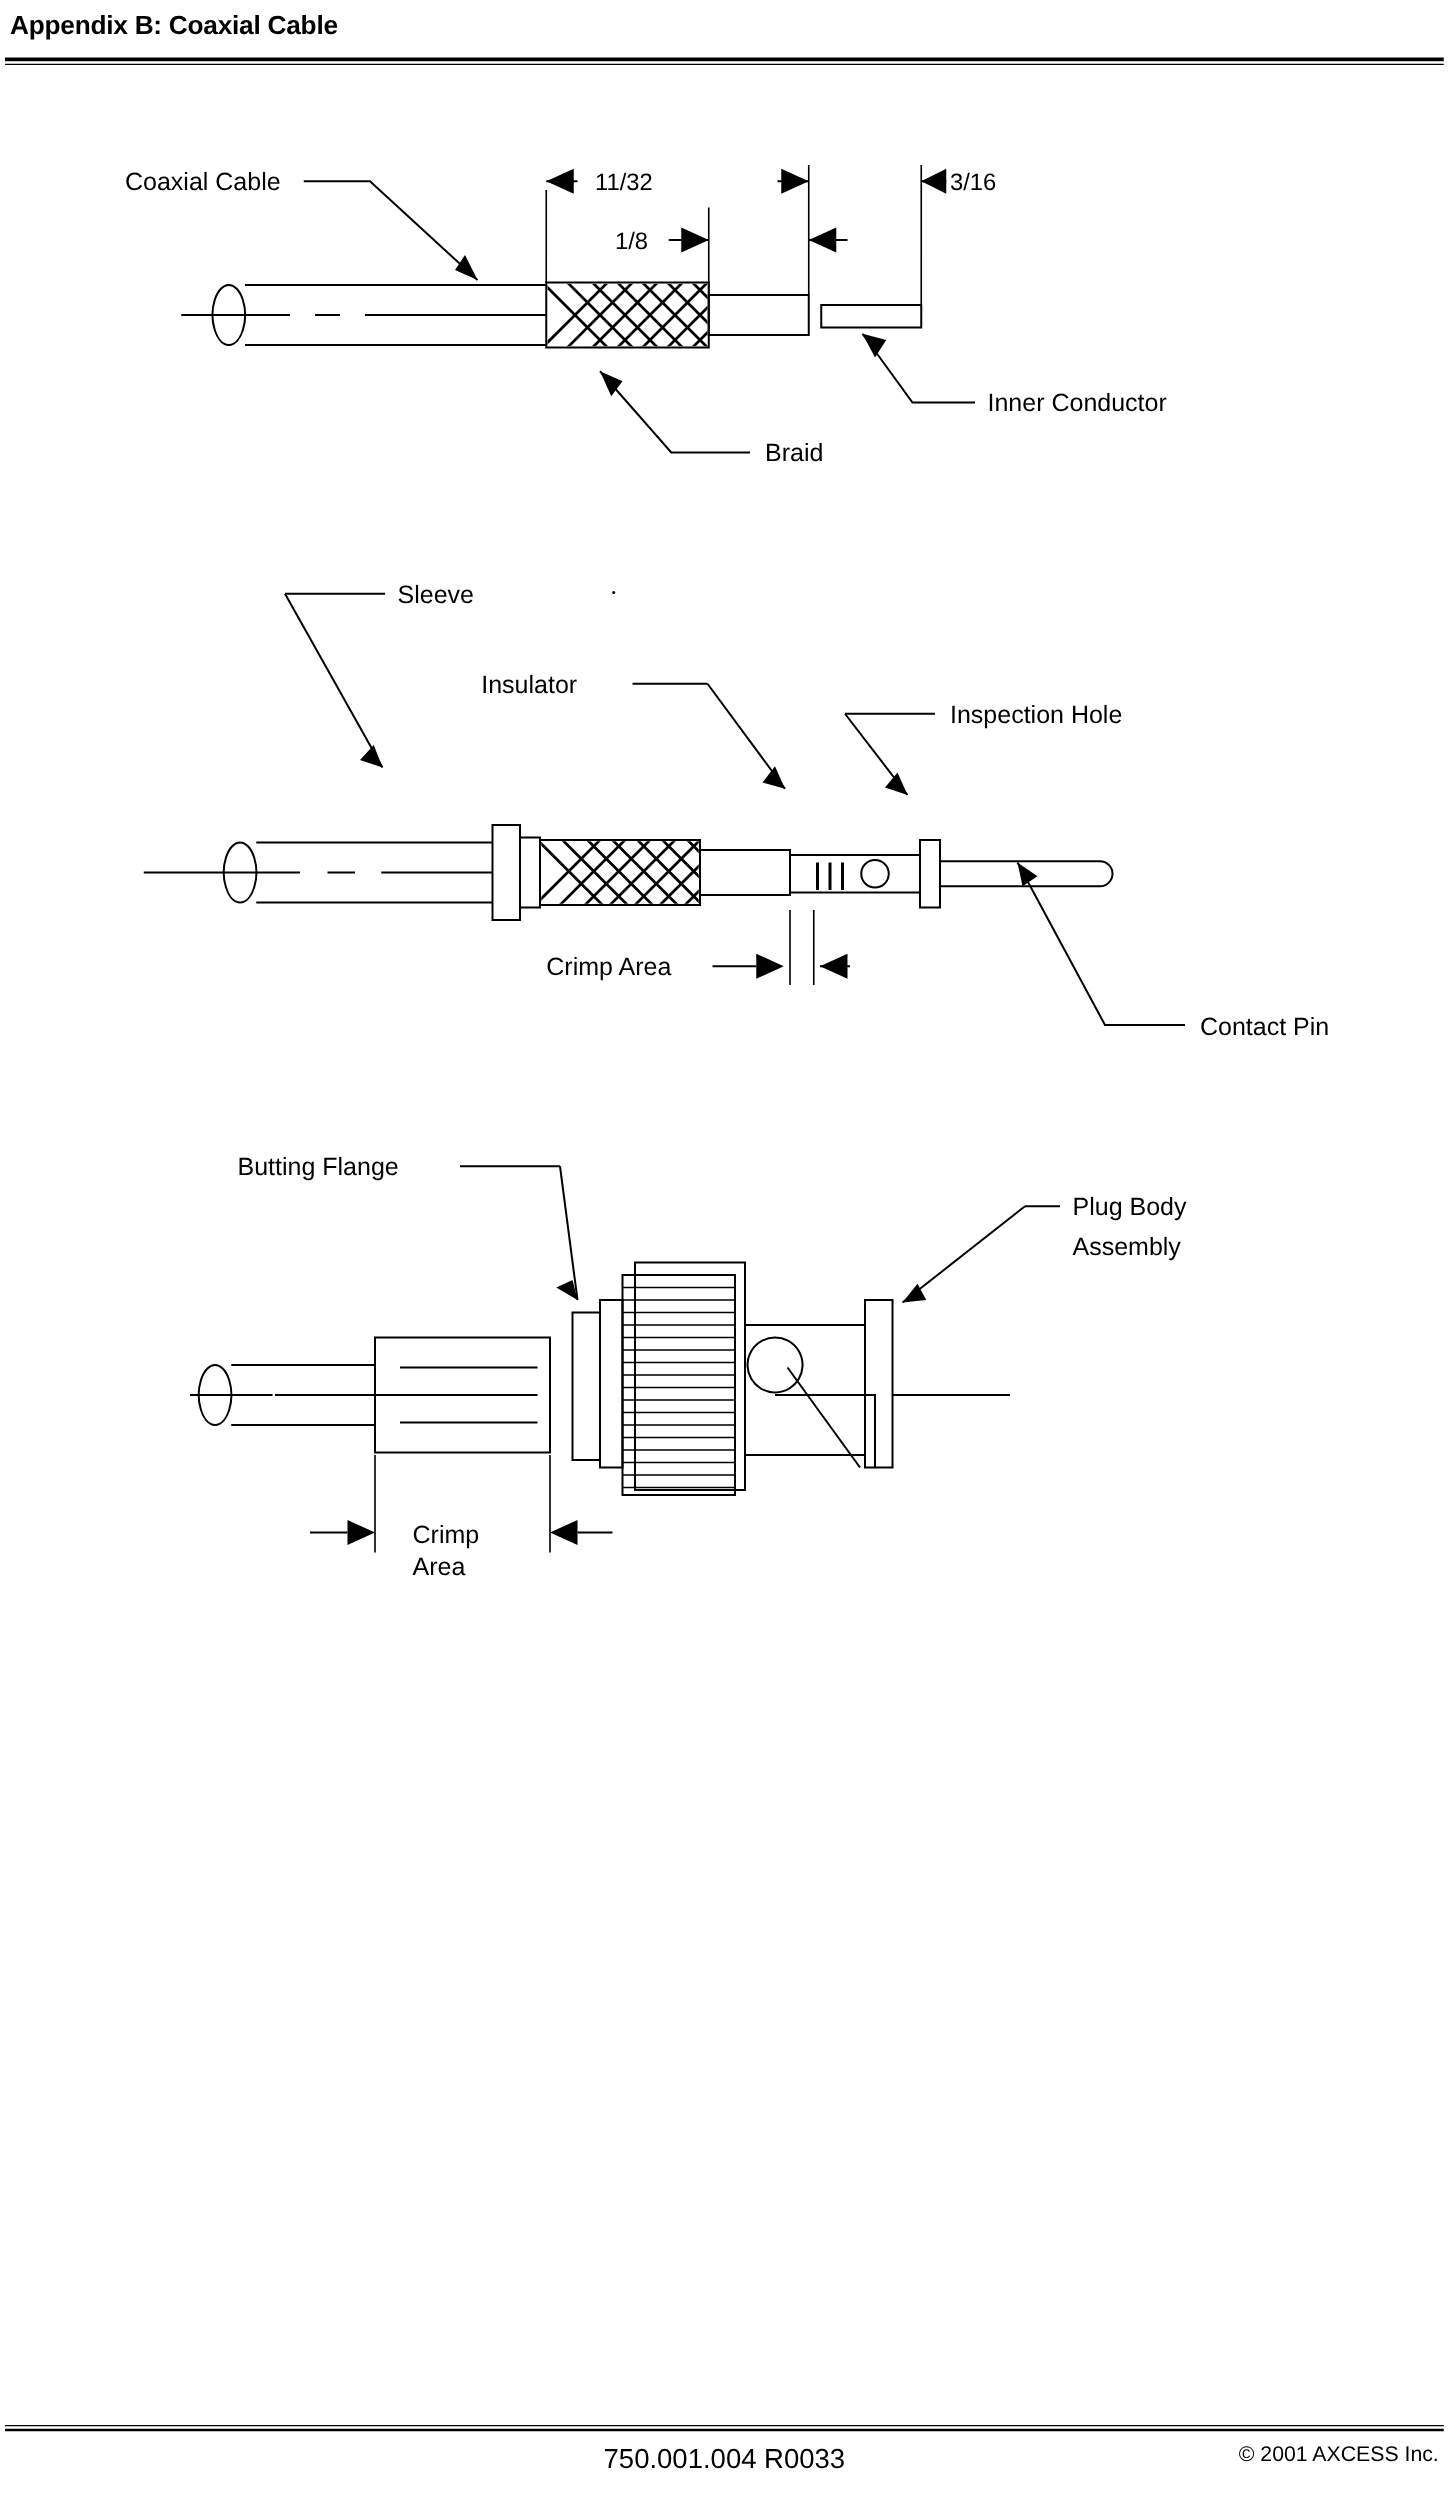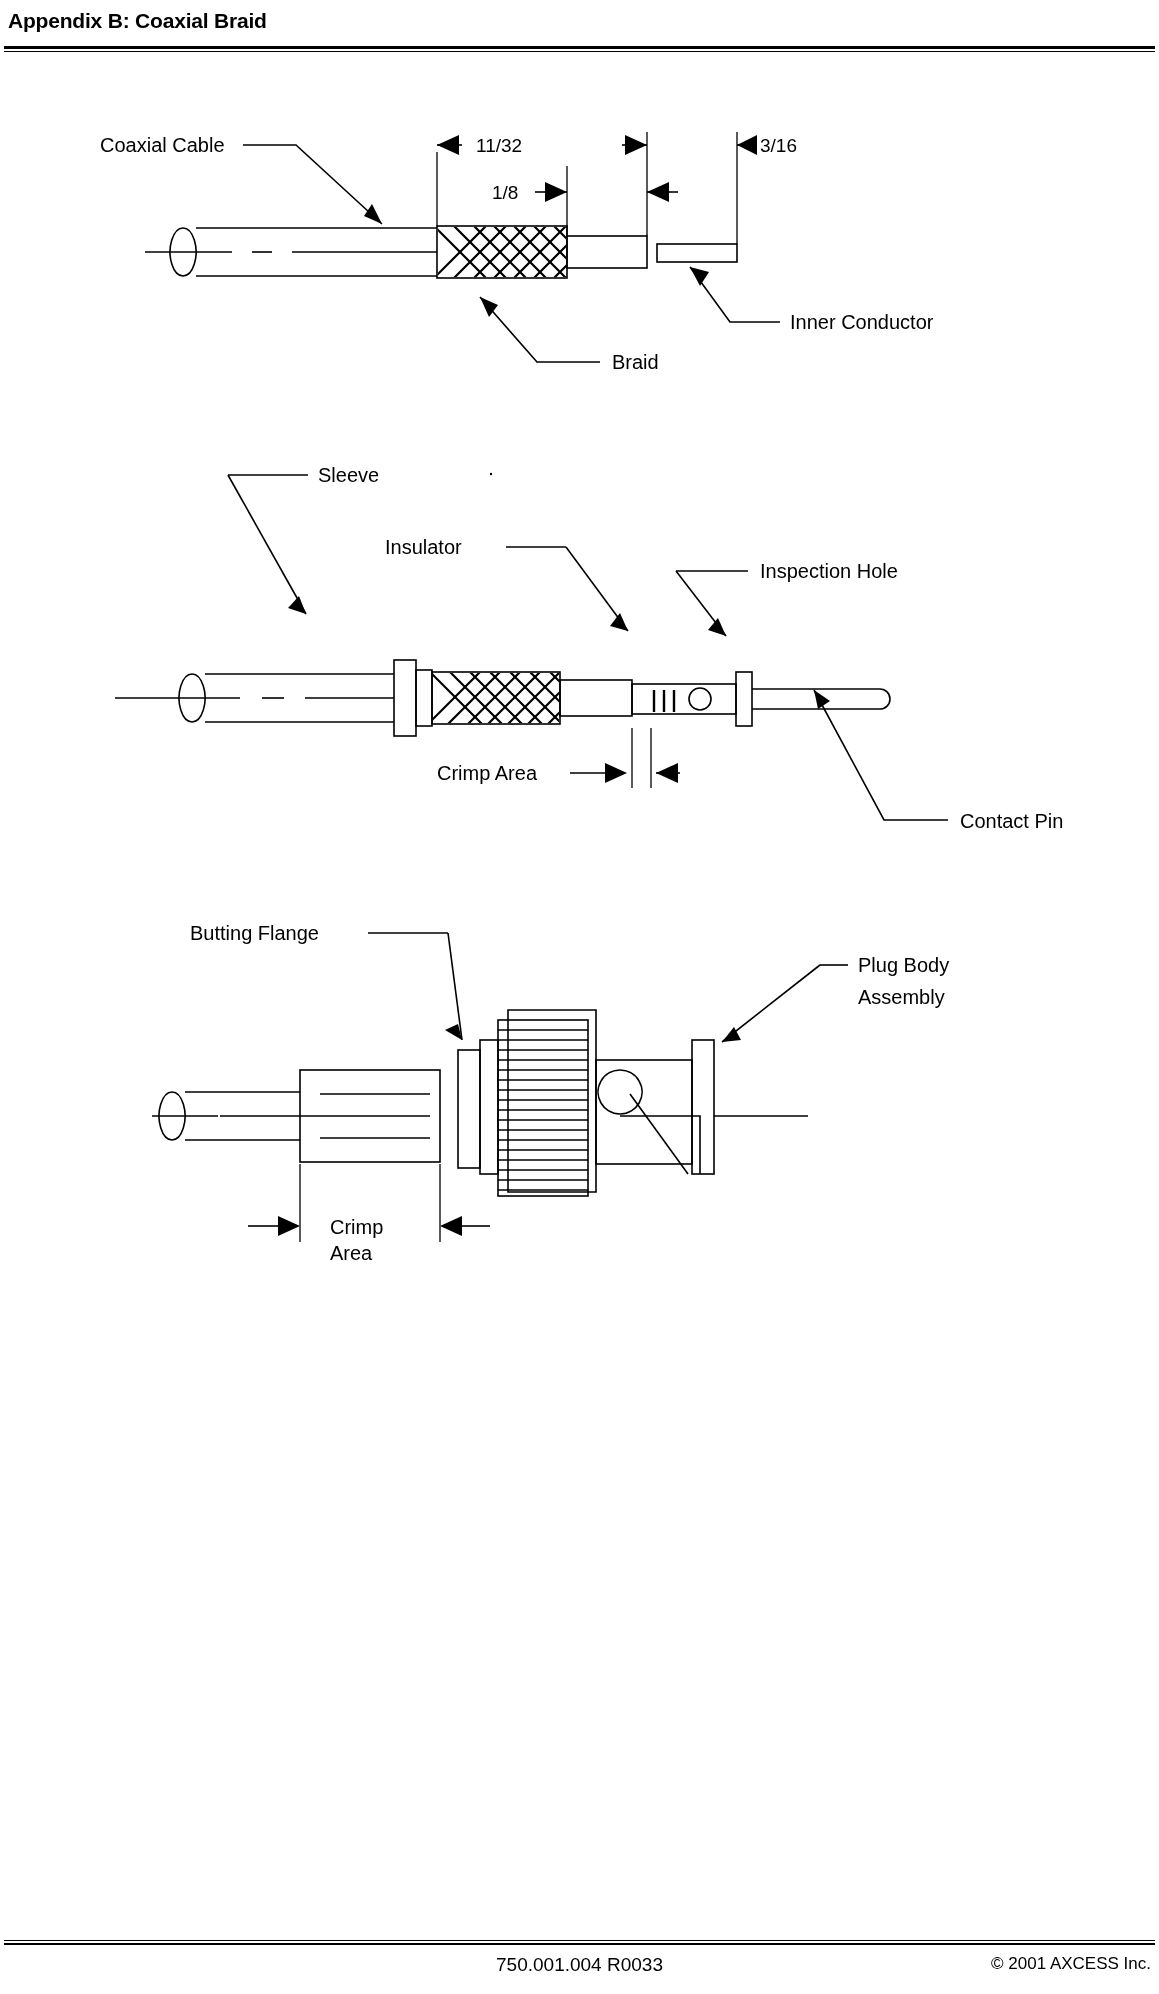--- a/index.html
+++ b/index.html
@@ -62,21 +62,21 @@
     position: absolute;
     left: 8px; top: 14px;
     font-size: 19px;
     margin-top: 44px;
   }
   #footer-doc {
     position: absolute;
     left: 0; top: 14px;
     width: 1159px;
     text-align: center;
-    font-size: 19px;
+    font-size: 22px;
   }
   #footer-copy {
     position: absolute;
     right: 8px; top: 14px;
     font-size: 17px;
     white-space: nowrap;
   }
 
   
   #figure-area {
@@ -109,21 +109,21 @@
   .ln { stroke: #000; stroke-width: 1.6; fill: none; }
   .ln-thin { stroke: #000; stroke-width: 1.3; fill: none; }
   .ln-thick { stroke: #000; stroke-width: 2.4; fill: none; }
   .hatch { stroke: #000; stroke-width: 2.2; fill: none; }
   .arrowhead { fill: #000; }
 </style>
 </head>
 <body>
 
 <div id="header">
-  <div id="header-title">Appendix B: Coaxial Braid</div>
+  <div id="header-title">Appendix B: Coaxial Cable</div>
 
 
   <div id="header-rule"></div>
 </div>
 
 <div id="figure-area">
 
   <svg class="svg-fig" width="1159" height="330" viewBox="0 0 1159 330" style="position:absolute;left:0;top:60px">
 
     <text class="lbl" x="100" y="40">Coaxial Cable</text>

